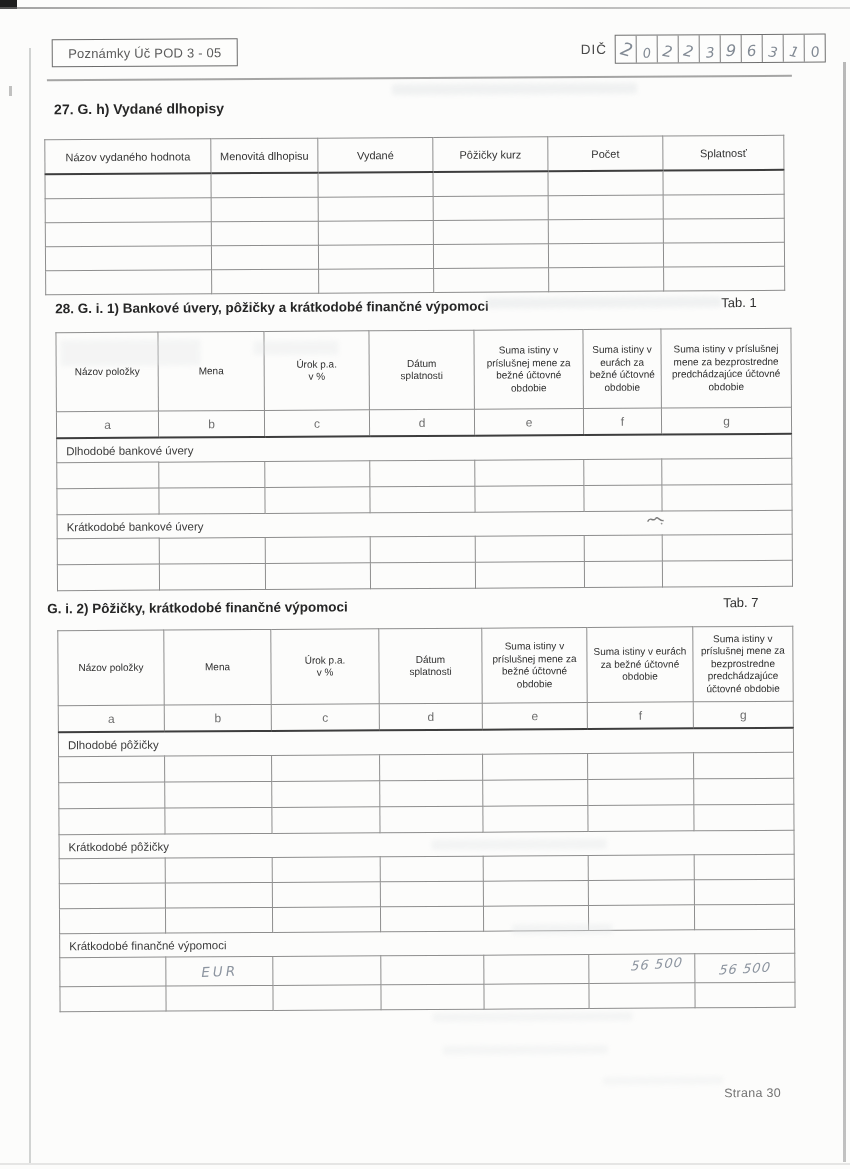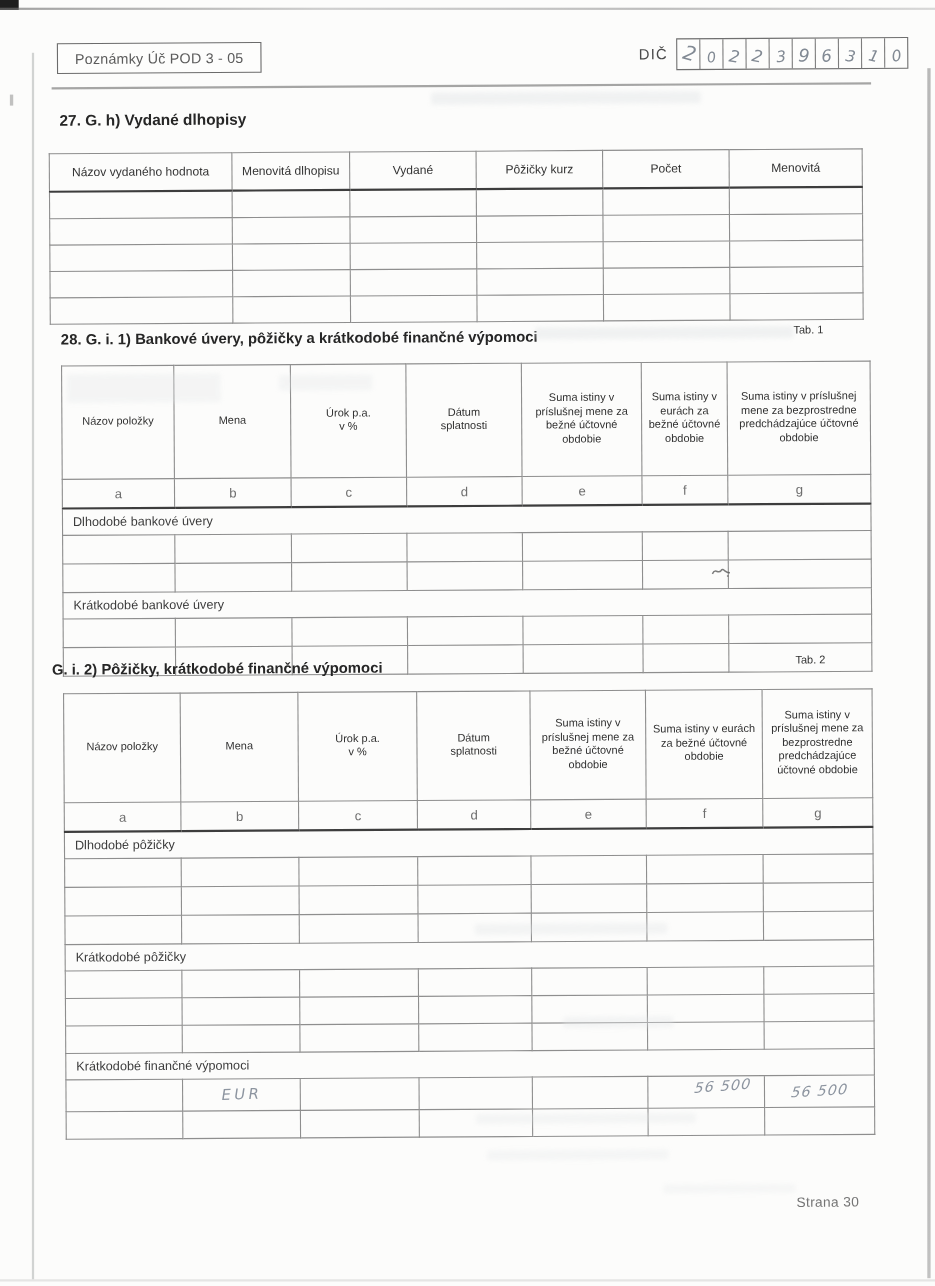--- a/index.html
+++ b/index.html
@@ -34,36 +34,36 @@
   .dic-cell:nth-child(8) span { transform:rotate(9deg); font-size:14px; }
   .dic-cell:nth-child(9) span { transform:rotate(14deg); font-size:14px; }
   .dic-cell:nth-child(10) span { transform:rotate(-8deg); font-size:14px; }
   .rule { position:absolute; left:50px; top:77px; width:745px; height:2px; background:#8f8f8f; opacity:.8; }
 
   
   .sec-title { position:absolute; font-weight:bold; color:#262626; white-space:nowrap; }
   #t27-title { left:57px; top:99px;  font-size:14px; }
   #t28-title { left:57px; top:299px; font-size:13.5px; }
   #gi2-title { left:47px; top:599px; font-size:13.5px; }
-  .tab-label { position:absolute; left:723px; font-size:10px; color:#2f2f2f; }
+  .tab-label { position:absolute; left:723px; font-size:13px; color:#2f2f2f; }
   #tab1-label { top:297px; }
   #tab2-label { top:597px; }
 
   
   table { border-collapse:collapse; table-layout:fixed; position:absolute;
           border:1.6px solid #5a5a5a; background:transparent; }
   td,th { border:1px solid #8e8e8e; padding:0; overflow:hidden; }
 
   #table27 { left:47px; top:137px; width:739px; }
   #table27 th { height:33px; font-weight:normal; font-size:11px; color:#333;
                 border-bottom:2.6px solid #3d3d3d; }
   #table27 td { height:23px; }
 
   .fin th { font-weight:normal; font-size:10px; color:#2f2f2f; line-height:1.25;
-            vertical-align:middle; padding:12px 3px; white-space:pre-line; text-align:center; }
+            vertical-align:middle; padding:0 3px; white-space:pre-line; text-align:center; }
   #tab1 { left:57px; top:330px; width:735px; }
   #tab2 { left:57px; top:628px; width:735px; }
   #tab1 tr.hdr th { height:78px; }
   #tab2 tr.hdr th { height:74px; }
   tr.letters td { height:25px; text-align:center; font-size:12px; color:#6e6e6e;
                   border-bottom:2.6px solid #3d3d3d; }
   tr.glabel td { height:23px; text-align:left; padding-left:9px; font-size:11.5px; color:#3c3c3c; }
   tr.drow td { height:25px; }
   #tab2 tr.rk td { height:24px; }
   #tab2 tr.entry td { height:28px; }
@@ -151,21 +151,21 @@
           <col style="width:115px">
           <col style="width:121px">
         </colgroup>
       <tbody>
           <tr>
         <th>Názov vydaného hodnota</th>
         <th>Menovitá dlhopisu</th>
         <th>Vydané</th>
         <th>Pôžičky kurz</th>
         <th>Počet</th>
-        <th>Menovitá</th>
+        <th>Splatnosť</th>
       </tr>
       <tr>
             <td></td>
             <td></td>
             <td></td>
             <td></td>
             <td></td>
             <td></td>
           </tr>
       <tr>
@@ -275,21 +275,21 @@
             <td></td>
             <td></td>
             <td></td>
             <td></td>
             <td></td>
           </tr>
     </tbody>
       </table>
 
     <div class="sec-title" id="gi2-title">G. i. 2) Pôžičky, krátkodobé finančné výpomoci</div>
-    <div class="tab-label" id="tab2-label">Tab. 2</div>
+    <div class="tab-label" id="tab2-label">Tab. 7</div>
     <table id="tab2" class="fin">
       <colgroup>
           <col style="width:106px">
           <col style="width:107px">
           <col style="width:108px">
           <col style="width:103px">
           <col style="width:105px">
           <col style="width:106px">
           <col style="width:100px">
         </colgroup>

